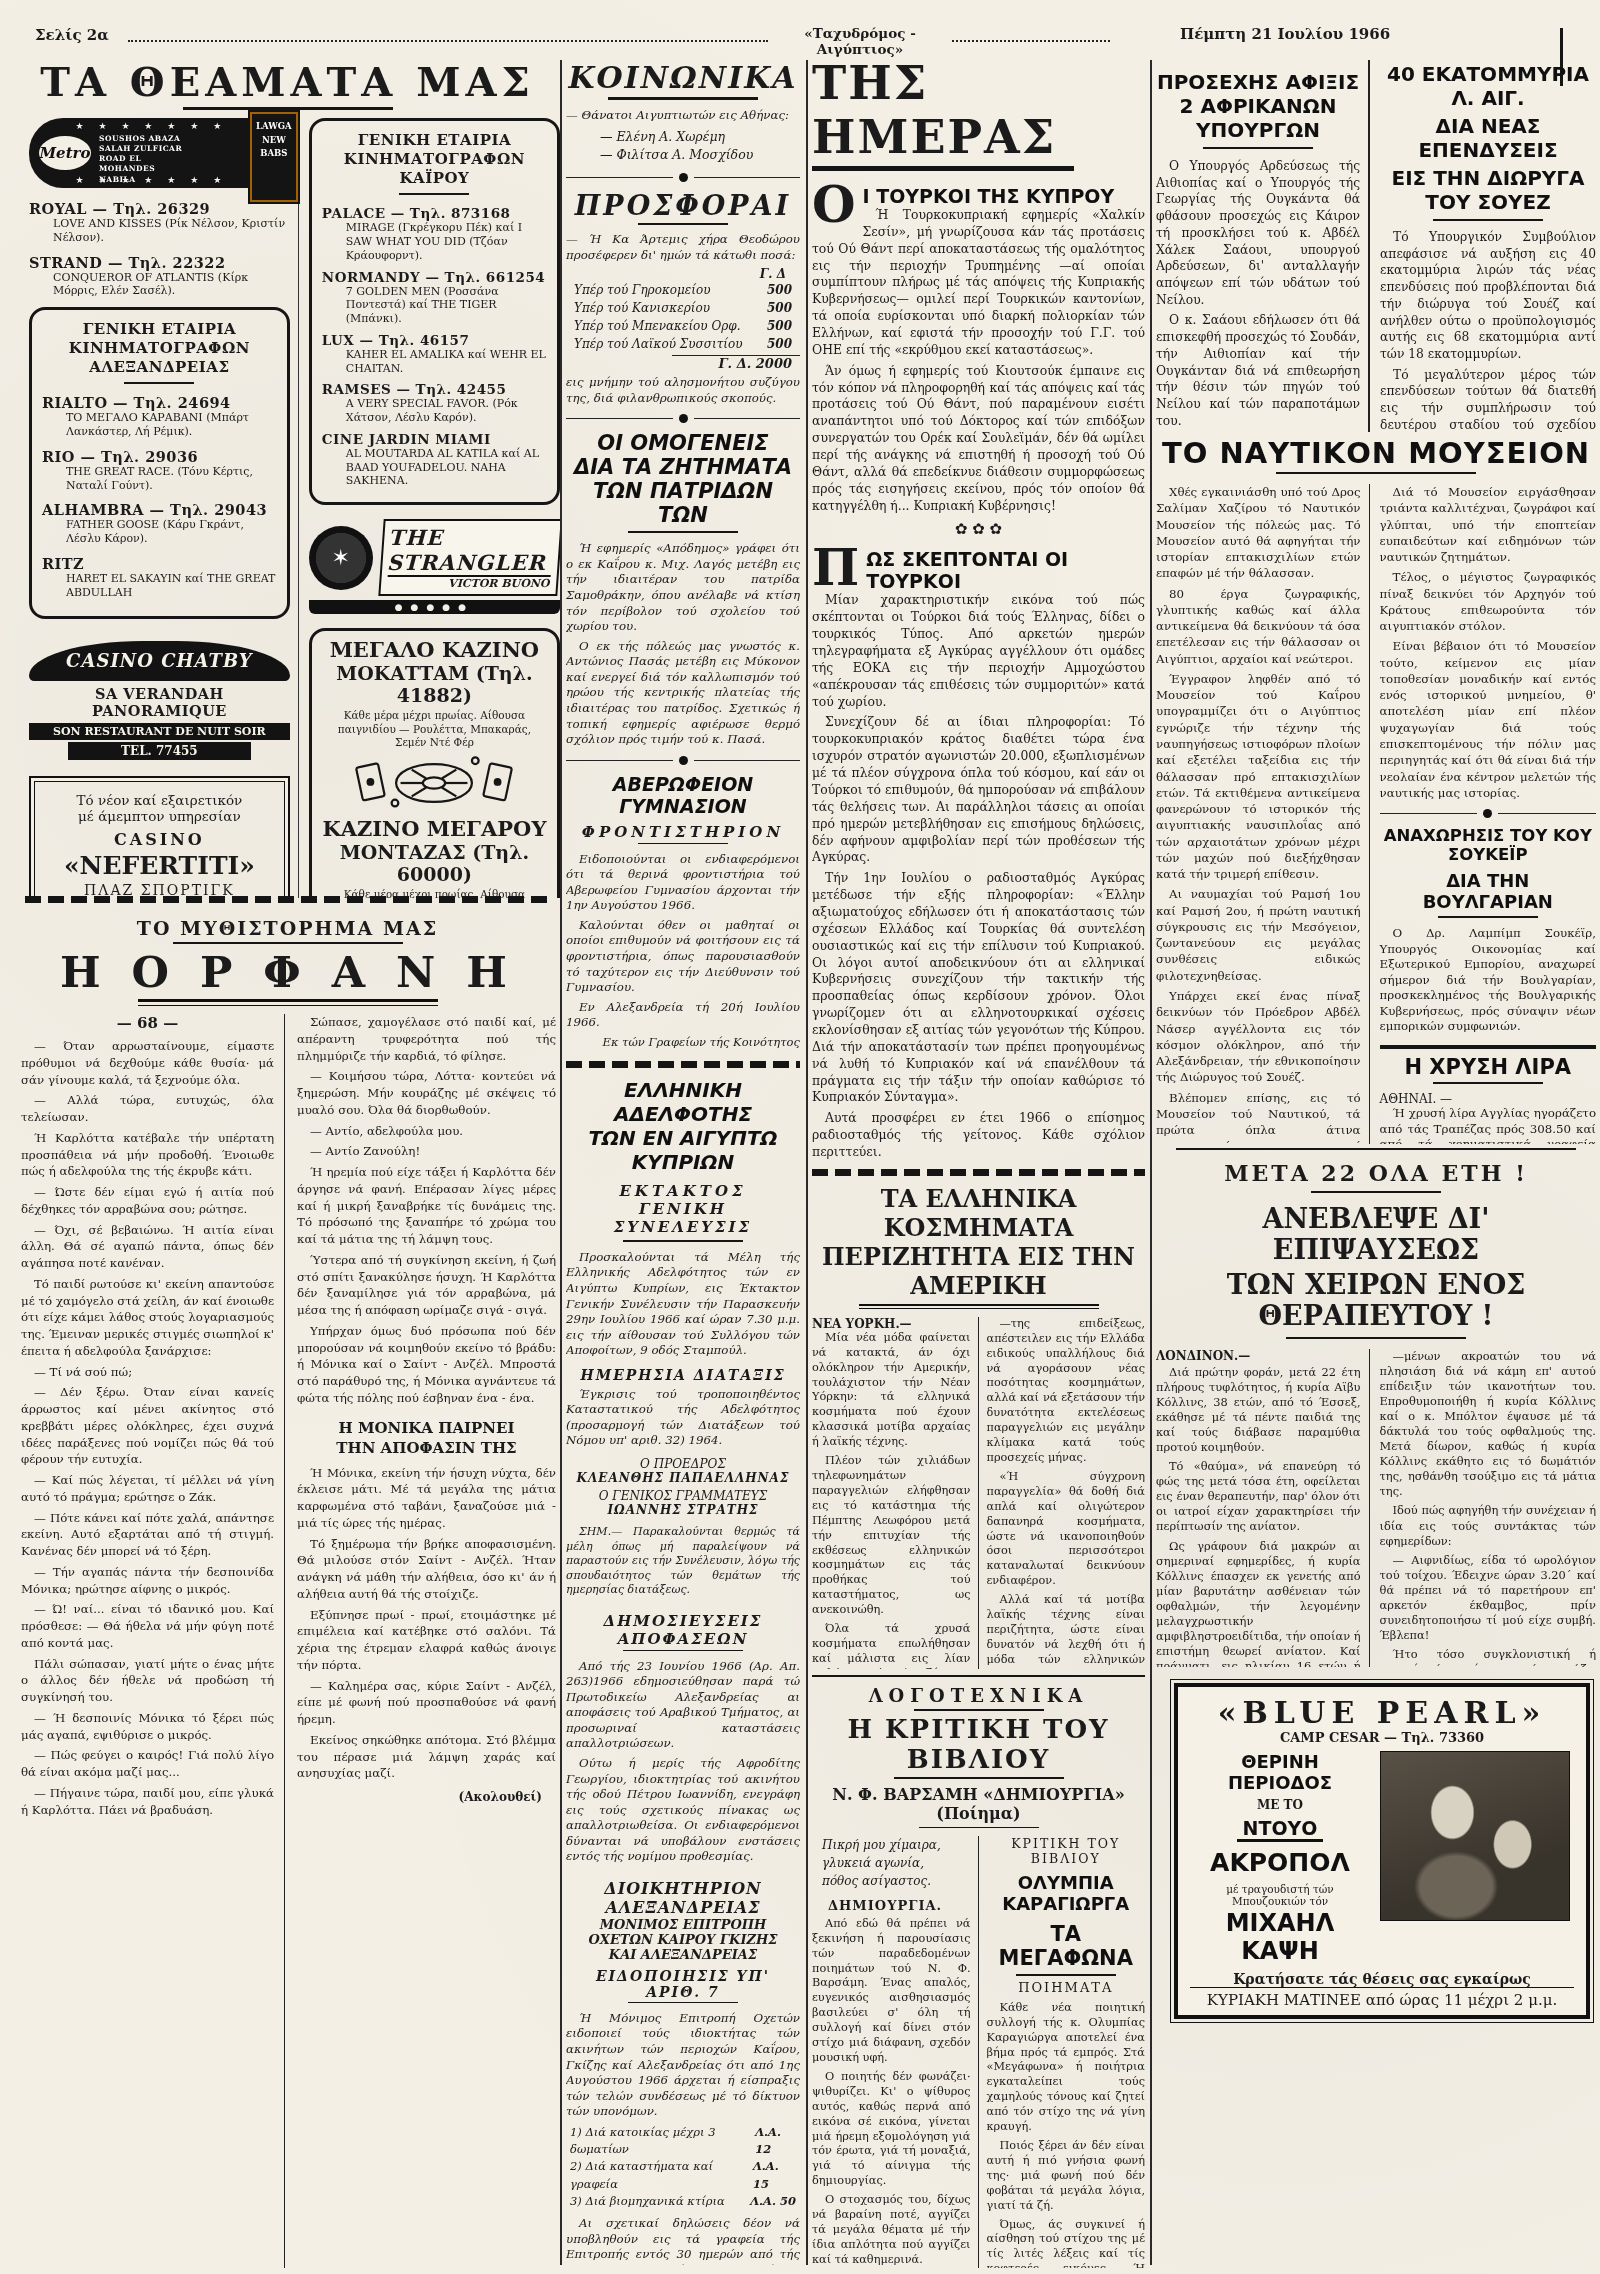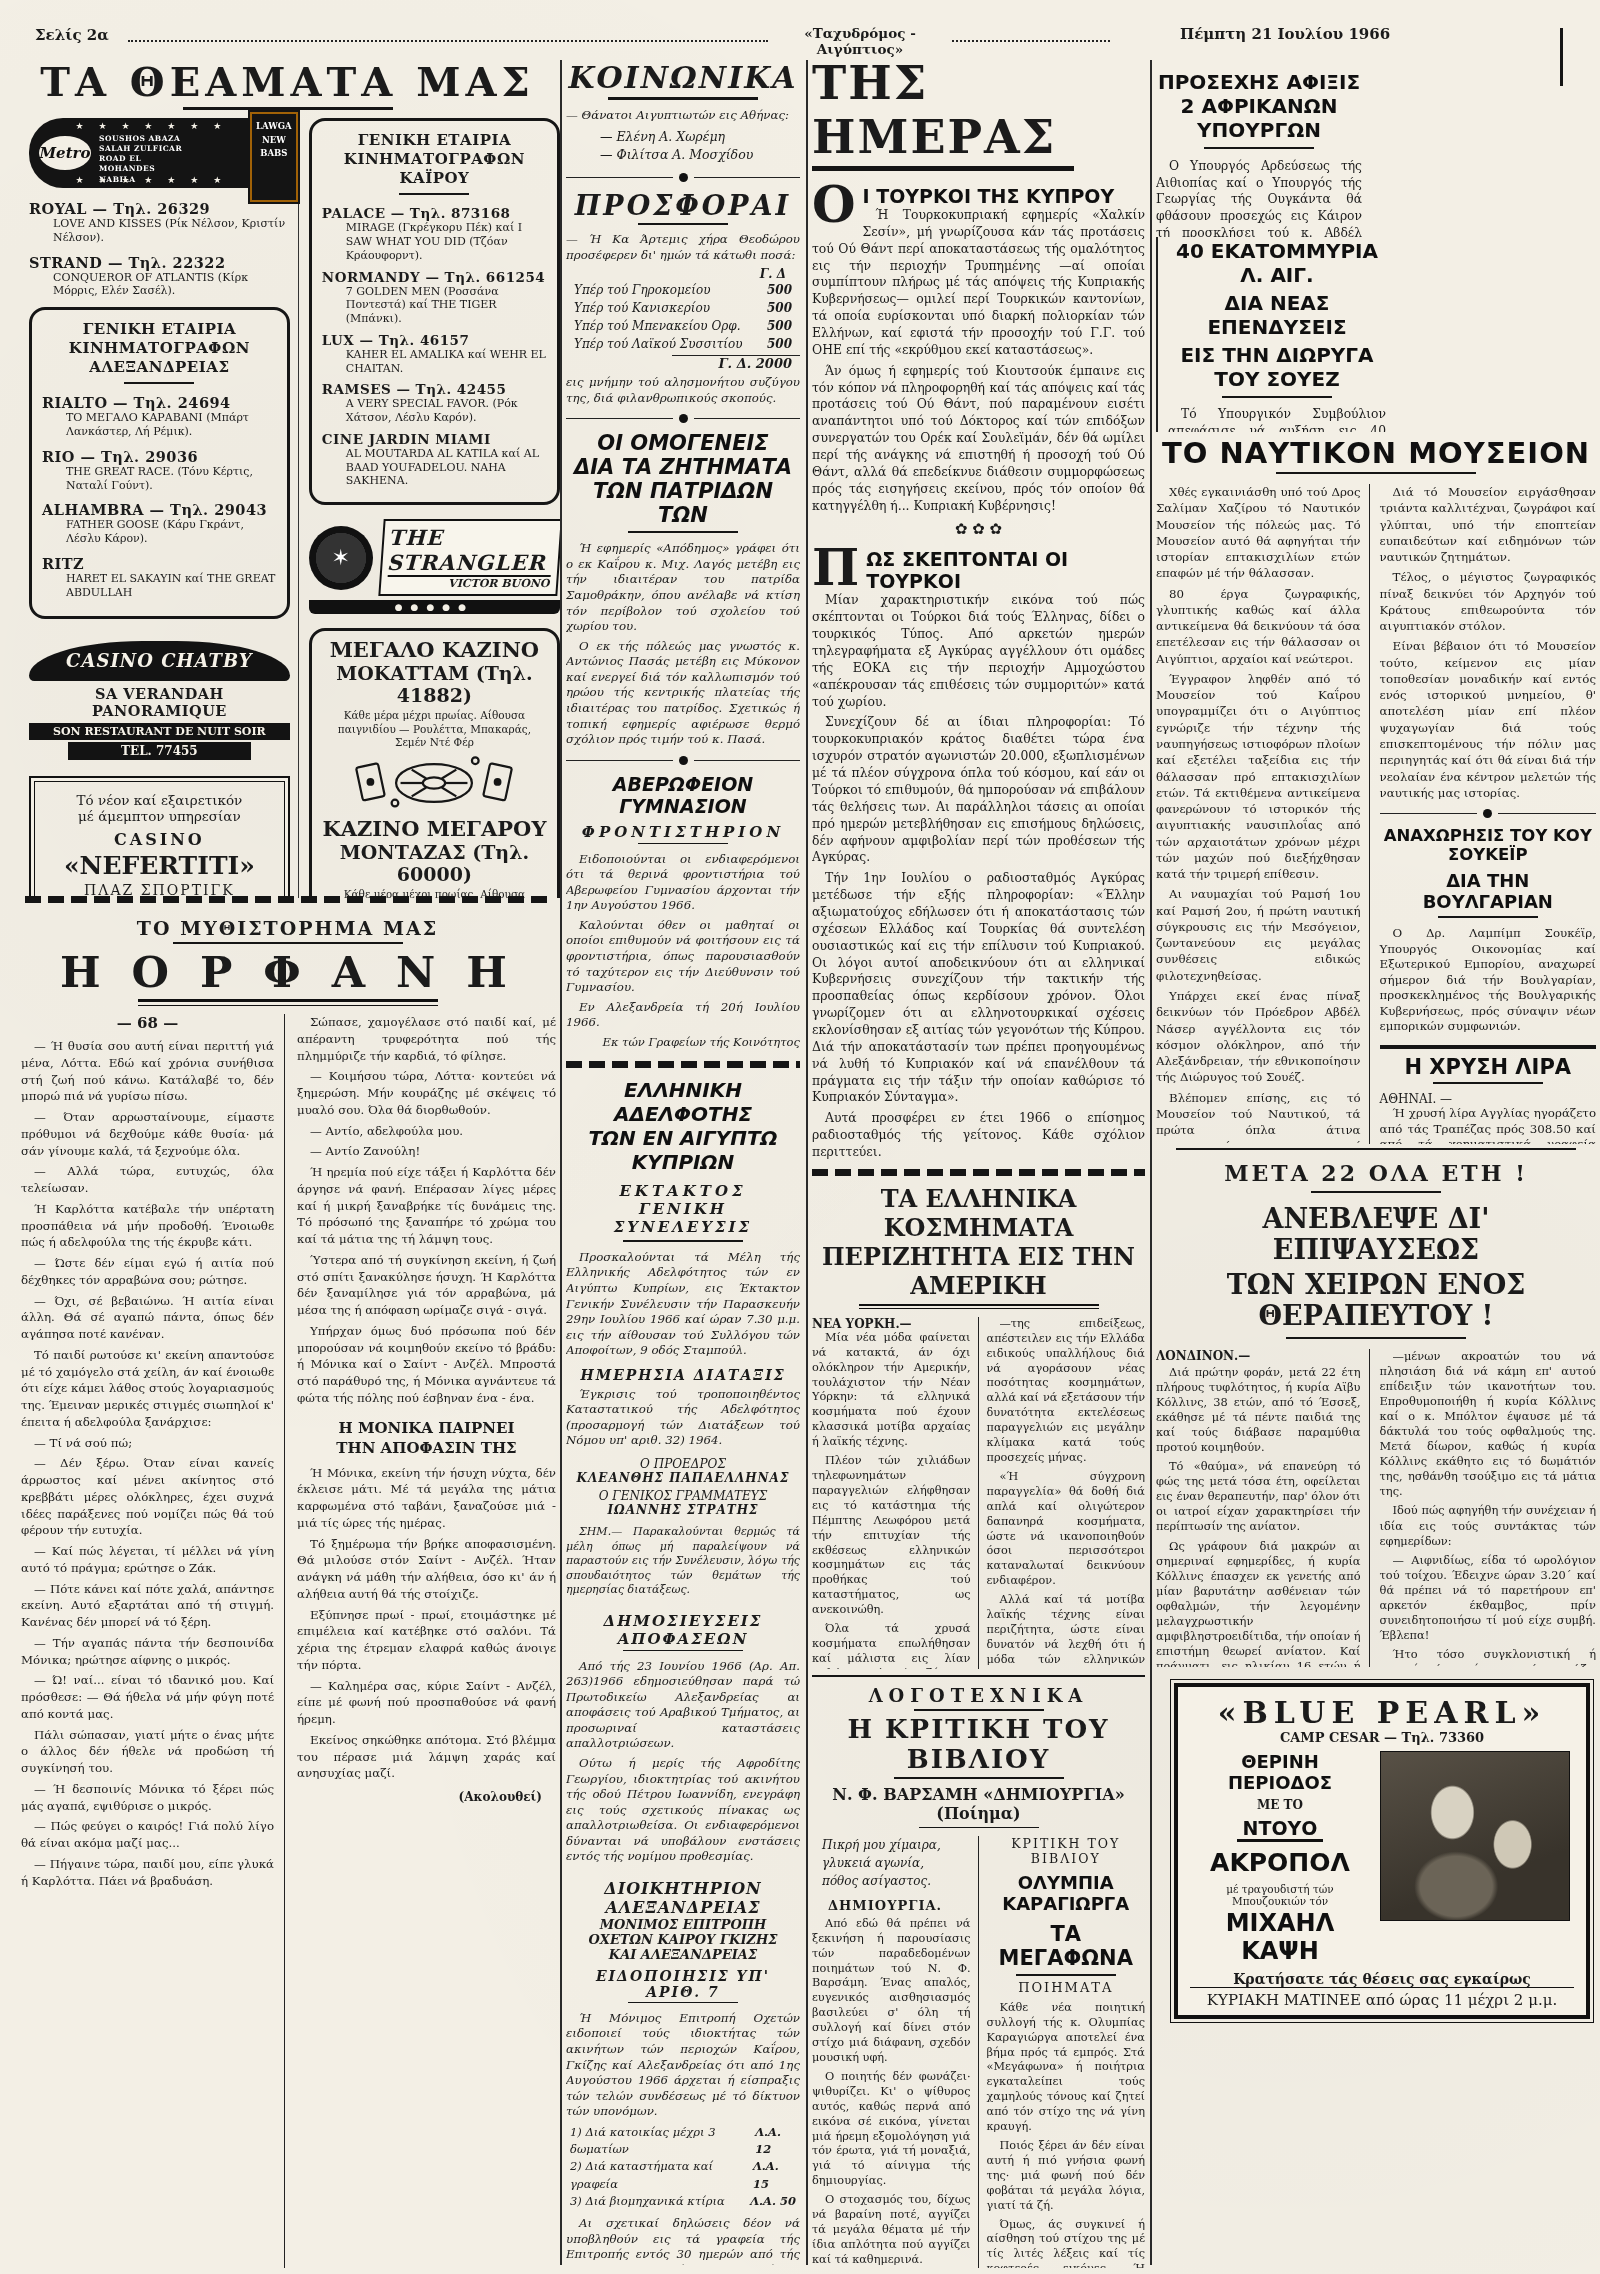--- a/index.html
+++ b/index.html
@@ -231,21 +231,20 @@
     <div class="dashbar" style="margin:0 10px;"></div>
     <div class="ctr" style="font-size:19px;font-weight:bold;letter-spacing:2px;margin-top:14px;">ΤΟ ΜΥΘΙΣΤΟΡΗΜΑ ΜΑΣ</div>
     <div class="rule" style="width:230px;height:2px;margin:3px auto;"></div>
     <div class="ctr" style="font-size:43px;font-weight:bold;letter-spacing:8px;">Η Ο Ρ Φ Α Ν Η</div>
     <div style="width:300px;margin:2px auto 8px;border-top:3px solid #111;border-bottom:1px solid #111;height:3px;"></div>
     <div class="flexrow" style="height:1255px;">
       <div class="pblock" style="width:256px;padding:0 10px 0 6px;overflow:hidden;">
         <div class="ctr" style="font-weight:bold;font-size:15px;margin-bottom:6px;">— 68 —</div>
         <div>
 
-        <p style="line-height:1.42;">— Ή θυσία σου αυτή είναι περιττή γιά μένα, Λόττα. Εδώ καί χρόνια συνήθισα στή ζωή πού κάνω. Κατάλαβέ το, δέν μπορώ πιά νά γυρίσω πίσω.</p>
             <p style="line-height:1.42;">— Όταν αρρωσταίνουμε, είμαστε πρόθυμοι νά δεχθούμε κάθε θυσία· μά σάν γίνουμε καλά, τά ξεχνούμε όλα.</p>
             <p style="line-height:1.42;">— Αλλά τώρα, ευτυχώς, όλα τελείωσαν.</p>
             <p style="line-height:1.42;">Ή Καρλόττα κατέβαλε τήν υπέρτατη προσπάθεια νά μήν προδοθή. Ένοιωθε πώς ή αδελφούλα της τής έκρυβε κάτι.</p>
             <p style="line-height:1.42;">— Ώστε δέν είμαι εγώ ή αιτία πού δέχθηκες τόν αρραβώνα σου; ρώτησε.</p>
             <p style="line-height:1.42;">— Όχι, σέ βεβαιώνω. Ή αιτία είναι άλλη. Θά σέ αγαπώ πάντα, όπως δέν αγάπησα ποτέ κανέναν.</p>
             <p style="line-height:1.42;">Τό παιδί ρωτούσε κι' εκείνη απαντούσε μέ τό χαμόγελο στά χείλη, άν καί ένοιωθε ότι είχε κάμει λάθος στούς λογαριασμούς της. Έμειναν μερικές στιγμές σιωπηλοί κ' έπειτα ή αδελφούλα ξανάρχισε:</p>
             <p style="line-height:1.42;">— Τί νά σού πώ;</p>
             <p style="line-height:1.42;">— Δέν ξέρω. Όταν είναι κανείς άρρωστος καί μένει ακίνητος στό κρεββάτι μέρες ολόκληρες, έχει συχνά ιδέες παράξενες πού νομίζει πώς θά τού φέρουν τήν ευτυχία.</p>
             <p style="line-height:1.42;">— Καί πώς λέγεται, τί μέλλει νά γίνη αυτό τό πράγμα; ερώτησε ο Ζάκ.</p>
             <p style="line-height:1.42;">— Πότε κάνει καί πότε χαλά, απάντησε εκείνη. Αυτό εξαρτάται από τή στιγμή. Κανένας δέν μπορεί νά τό ξέρη.</p>
@@ -484,21 +483,21 @@
         <p style="font-size:11.3px;">Κάθε νέα ποιητική συλλογή τής κ. Ολυμπίας Καραγιώργα αποτελεί ένα βήμα πρός τά εμπρός. Στά «Μεγάφωνα» ή ποιήτρια εγκαταλείπει τούς χαμηλούς τόνους καί ζητεί από τόν στίχο της νά γίνη κραυγή.</p>
             <p style="font-size:11.3px;">Ποιός ξέρει άν δέν είναι αυτή ή πιό γνήσια φωνή της· μιά φωνή πού δέν φοβάται τά μεγάλα λόγια, γιατί τά ζή.</p>
             <p style="font-size:11.3px;">Όμως, άς συγκινεί ή αίσθηση τού στίχου της μέ τίς λιτές λέξεις καί τίς κοφτερές εικόνες. Ή ποιήτρια ξέρει νά σωπαίνη εκεί πού άλλοι θά φλυαρούσαν.</p>
           </div>
 
       </div>
     </div>
   </div>
 
   <div class="abs" style="left:1156px;top:60px;width:440px;height:2208px;overflow:hidden;">
-    <div class="flexrow" style="height:372px;flex-direction:column;">
+    <div class="flexrow" style="height:372px;">
       <div class="pbig pblock" style="width:206px;padding-right:8px;overflow:hidden;">
         <div class="ctr hdist" style="font-size:20px;margin-top:10px;">ΠΡΟΣΕΧΗΣ ΑΦΙΞΙΣ</div>
         <div class="ctr hdist" style="font-size:20px;">2 ΑΦΡΙΚΑΝΩΝ ΥΠΟΥΡΓΩΝ</div>
         <div class="rule" style="width:110px;height:2px;margin:5px auto 9px;"></div>
         <div>
 
         <p style="font-size:12.3px;">Ο Υπουργός Αρδεύσεως τής Αιθιοπίας καί ο Υπουργός τής Γεωργίας τής Ουγκάντα θά φθάσουν προσεχώς εις Κάιρον τή προσκλήσει τού κ. Αβδέλ Χάλεκ Σαάουι, υπουργού Αρδεύσεων, δι' ανταλλαγήν απόψεων επί τών υδάτων τού Νείλου.</p>
             <p style="font-size:12.3px;">Ο κ. Σαάουι εδήλωσεν ότι θά επισκεφθή προσεχώς τό Σουδάν, τήν Αιθιοπίαν καί τήν Ουγκάνταν διά νά επιθεωρήση τήν θέσιν τών πηγών τού Νείλου καί τών παραποτάμων του.</p>
           </div>
       </div>

